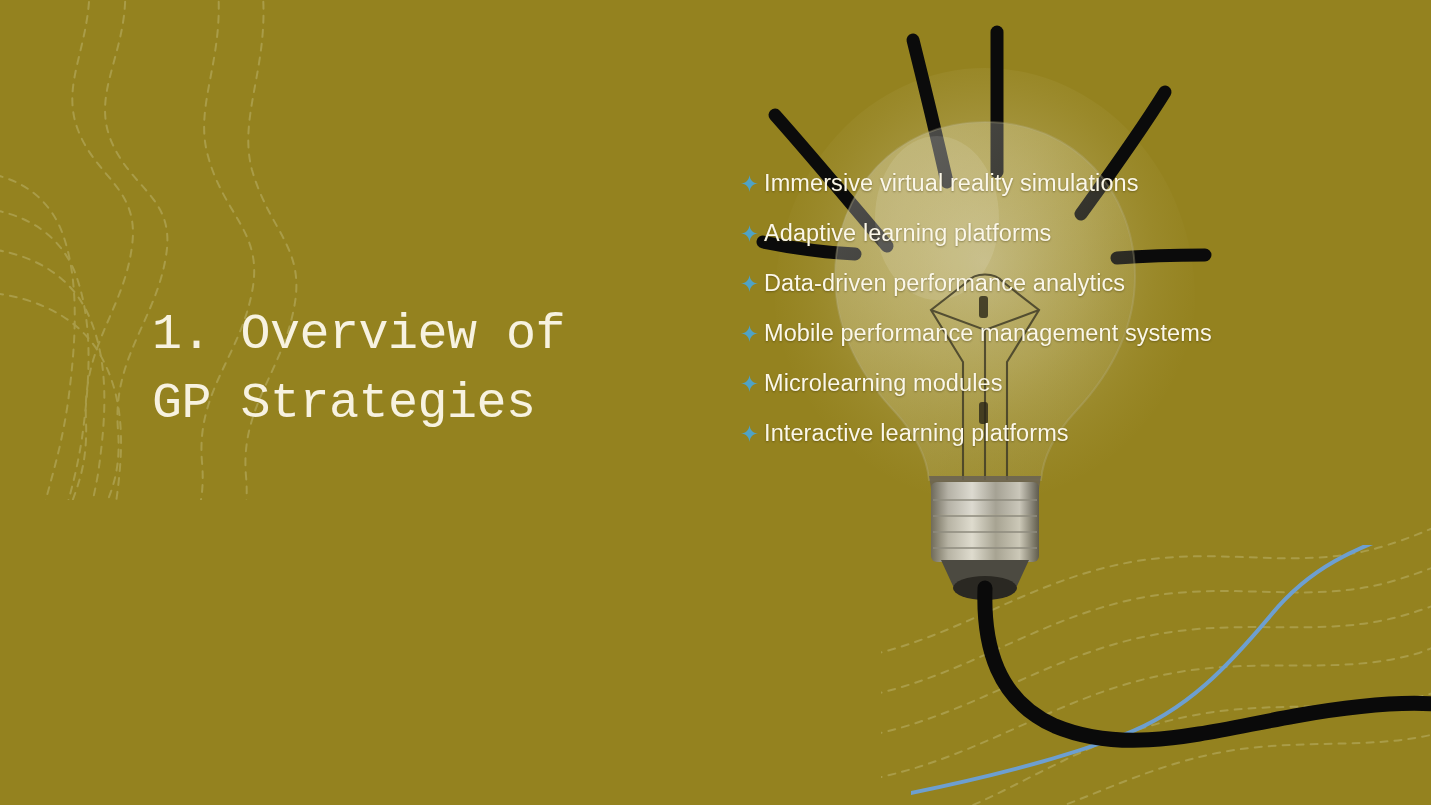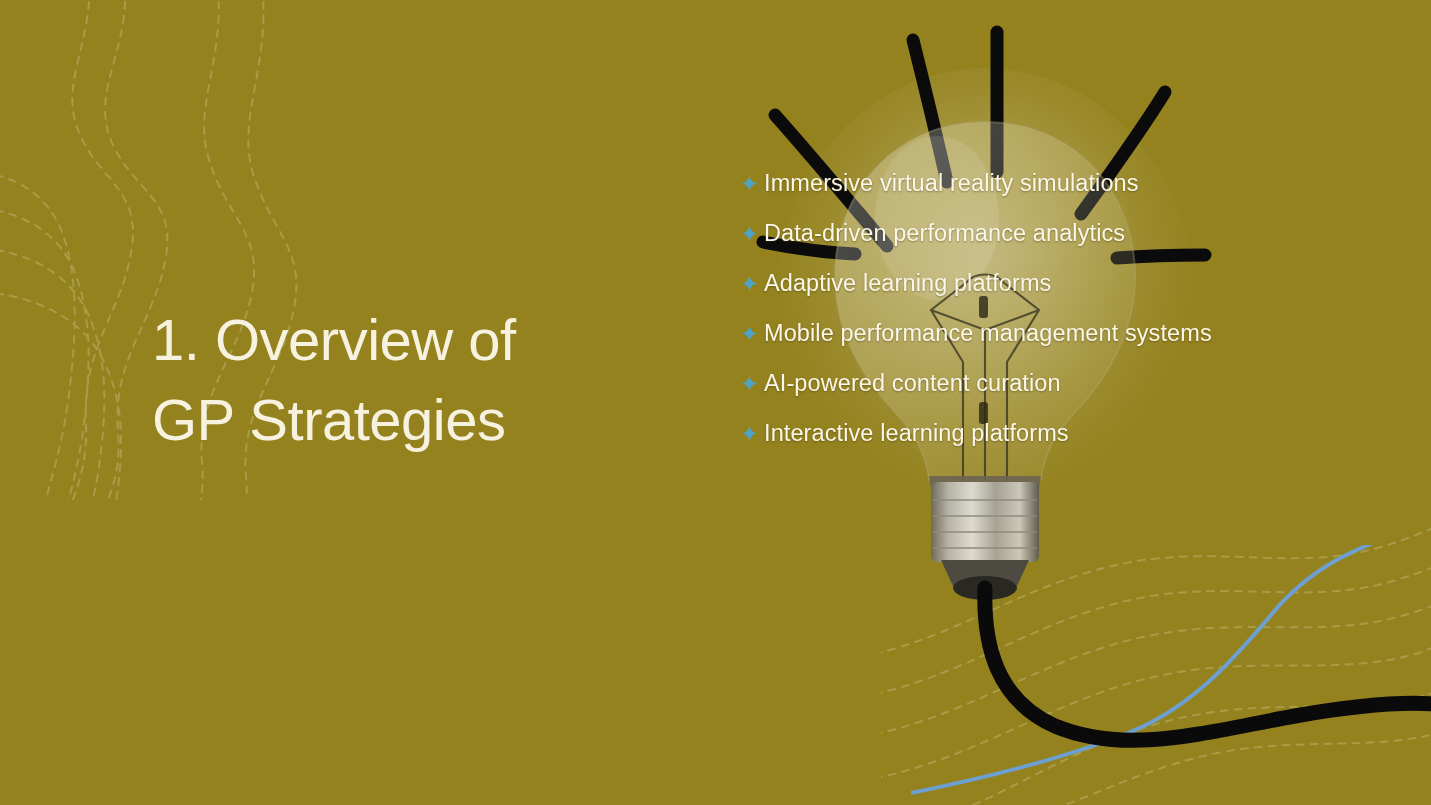--- a/index.html
+++ b/index.html
@@ -63,22 +63,22 @@
   .bulb-art svg { width: 100%; height: 100%; display: block; }
 
   
   .title-block {
     position: absolute;
     left: 152px;
     top: 300px;
     width: 520px;
   }
   .title-line {
-    font-family: Liberation Sans, sans-serif;
-    font-size: 58px;
+    font-family: Liberation Mono, monospace;
+    font-size: 50px;
     line-height: 1.38;
     letter-spacing: -0.5px;
     color: #f7f2e0;
     font-weight: 400;
     white-space: nowrap;
   }
 
   
   .feature-list {
     position: absolute;
@@ -243,45 +243,45 @@
           </svg>
       </span>
       <span class="feature-text">Immersive virtual reality simulations</span>
     </li>
     <li class="feature-item">
       <span class="bullet-sparkle">
         <svg viewBox="0 0 20 20" aria-hidden="true">
             <path d="M10 0 C10.7 6.1 13.9 9.3 20 10 C13.9 10.7 10.7 13.9 10 20 C9.3 13.9 6.1 10.7 0 10 C6.1 9.3 9.3 6.1 10 0 Z" fill="#4fa3c7"></path>
           </svg>
       </span>
+      <span class="feature-text">Adaptive learning platforms</span>
+    </li>
+    <li class="feature-item">
+      <span class="bullet-sparkle">
+        <svg viewBox="0 0 20 20" aria-hidden="true">
+            <path d="M10 0 C10.7 6.1 13.9 9.3 20 10 C13.9 10.7 10.7 13.9 10 20 C9.3 13.9 6.1 10.7 0 10 C6.1 9.3 9.3 6.1 10 0 Z" fill="#4fa3c7"></path>
+          </svg>
+      </span>
       <span class="feature-text">Data-driven performance analytics</span>
     </li>
     <li class="feature-item">
       <span class="bullet-sparkle">
         <svg viewBox="0 0 20 20" aria-hidden="true">
             <path d="M10 0 C10.7 6.1 13.9 9.3 20 10 C13.9 10.7 10.7 13.9 10 20 C9.3 13.9 6.1 10.7 0 10 C6.1 9.3 9.3 6.1 10 0 Z" fill="#4fa3c7"></path>
           </svg>
       </span>
-      <span class="feature-text">Adaptive learning platforms</span>
-    </li>
-    <li class="feature-item">
-      <span class="bullet-sparkle">
-        <svg viewBox="0 0 20 20" aria-hidden="true">
-            <path d="M10 0 C10.7 6.1 13.9 9.3 20 10 C13.9 10.7 10.7 13.9 10 20 C9.3 13.9 6.1 10.7 0 10 C6.1 9.3 9.3 6.1 10 0 Z" fill="#4fa3c7"></path>
-          </svg>
-      </span>
       <span class="feature-text">Mobile performance management systems</span>
     </li>
     <li class="feature-item">
       <span class="bullet-sparkle">
         <svg viewBox="0 0 20 20" aria-hidden="true">
             <path d="M10 0 C10.7 6.1 13.9 9.3 20 10 C13.9 10.7 10.7 13.9 10 20 C9.3 13.9 6.1 10.7 0 10 C6.1 9.3 9.3 6.1 10 0 Z" fill="#4fa3c7"></path>
           </svg>
       </span>
-      <span class="feature-text">AI-powered content curation</span>
+      <span class="feature-text">Microlearning modules</span>
     </li>
     <li class="feature-item">
       <span class="bullet-sparkle">
         <svg viewBox="0 0 20 20" aria-hidden="true">
             <path d="M10 0 C10.7 6.1 13.9 9.3 20 10 C13.9 10.7 10.7 13.9 10 20 C9.3 13.9 6.1 10.7 0 10 C6.1 9.3 9.3 6.1 10 0 Z" fill="#4fa3c7"></path>
           </svg>
       </span>
       <span class="feature-text">Interactive learning platforms</span>
     </li>
   </ul>

